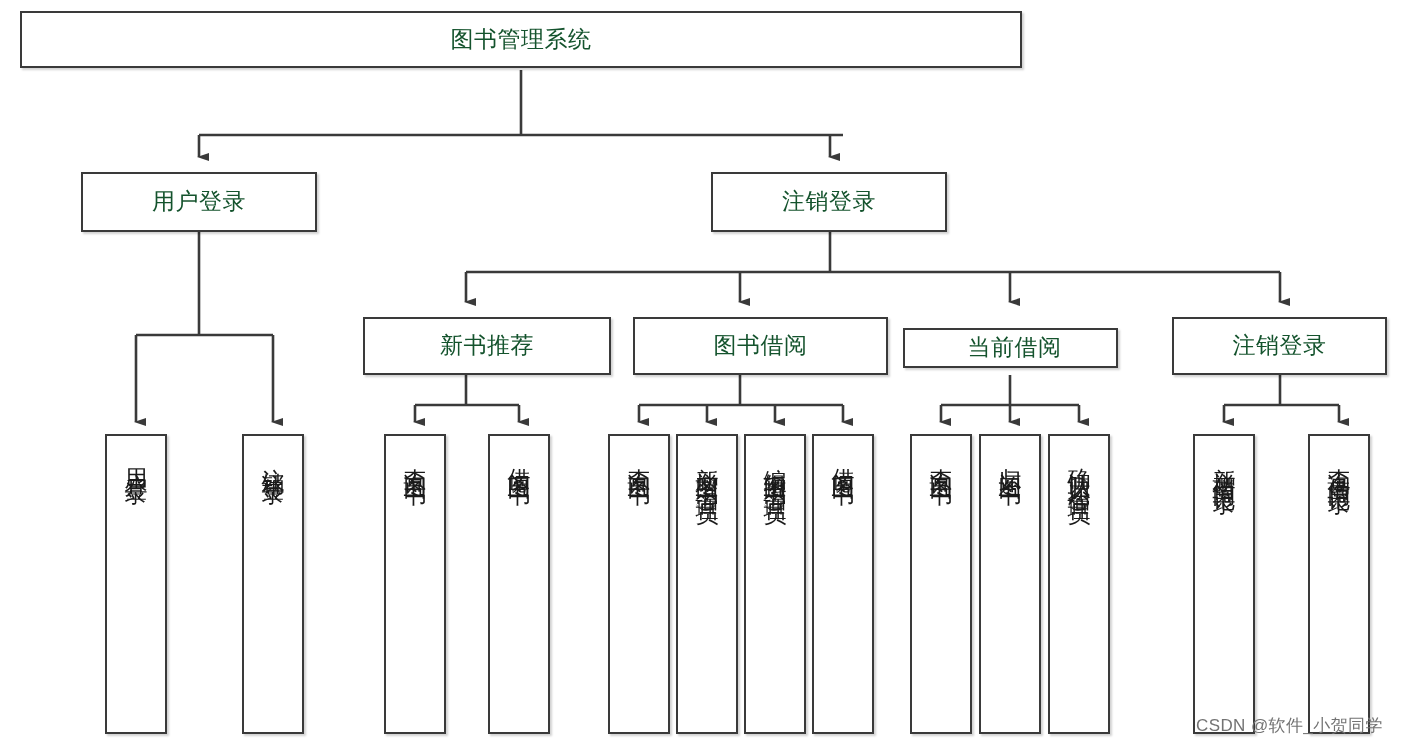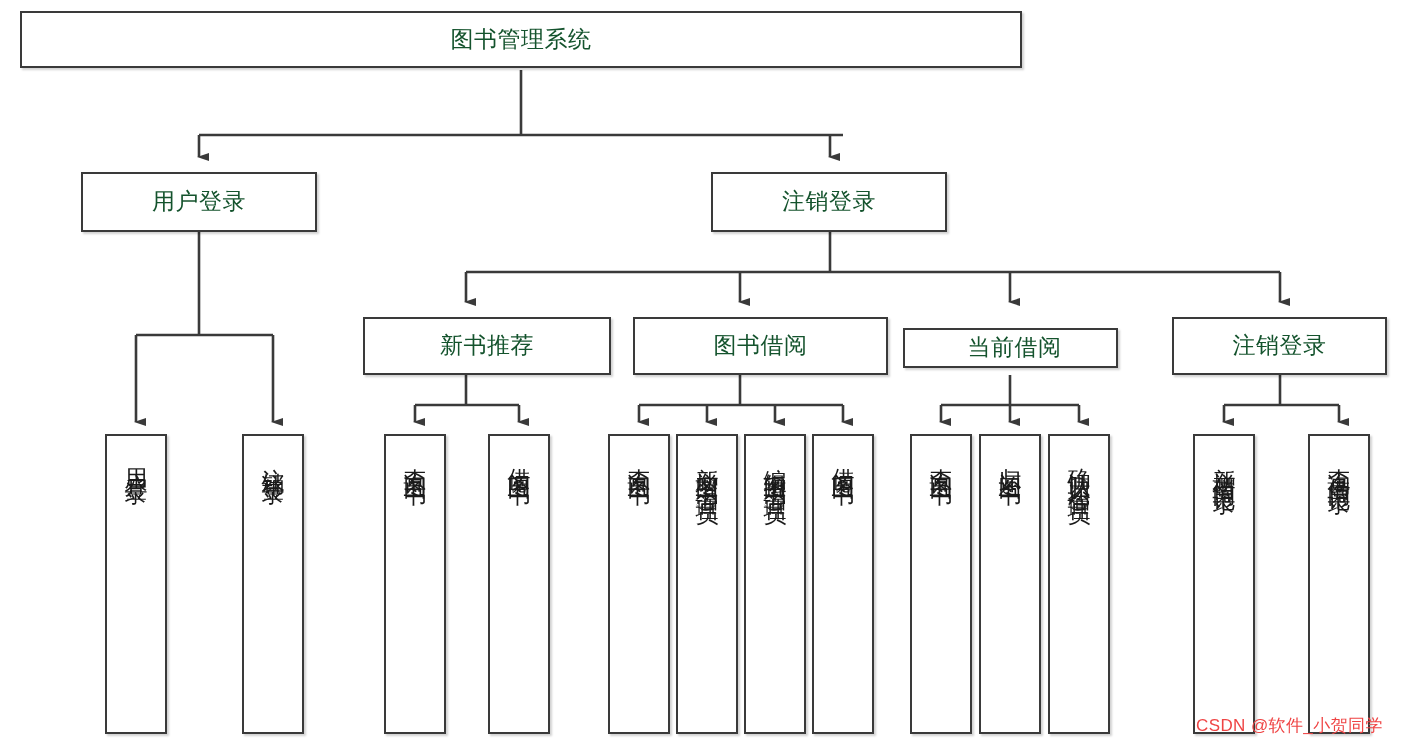--- a/index.html
+++ b/index.html
@@ -55,21 +55,21 @@
     text-orientation: upright;
     letter-spacing: 5px;
     line-height: 1.0;
     white-space: nowrap;
   }
   .watermark {
     position: absolute;
     left: 1196px;
     top: 714px;
     font-size: 17px;
-    color: #ef4444;
+    color: #737373;
     white-space: nowrap;
     letter-spacing: 0.4px;
   }
 </style>
 </head>
 <body>
 
 <div id="diagram-root">
 
   <svg class="diagram-canvas" viewBox="0 0 1405 747">

